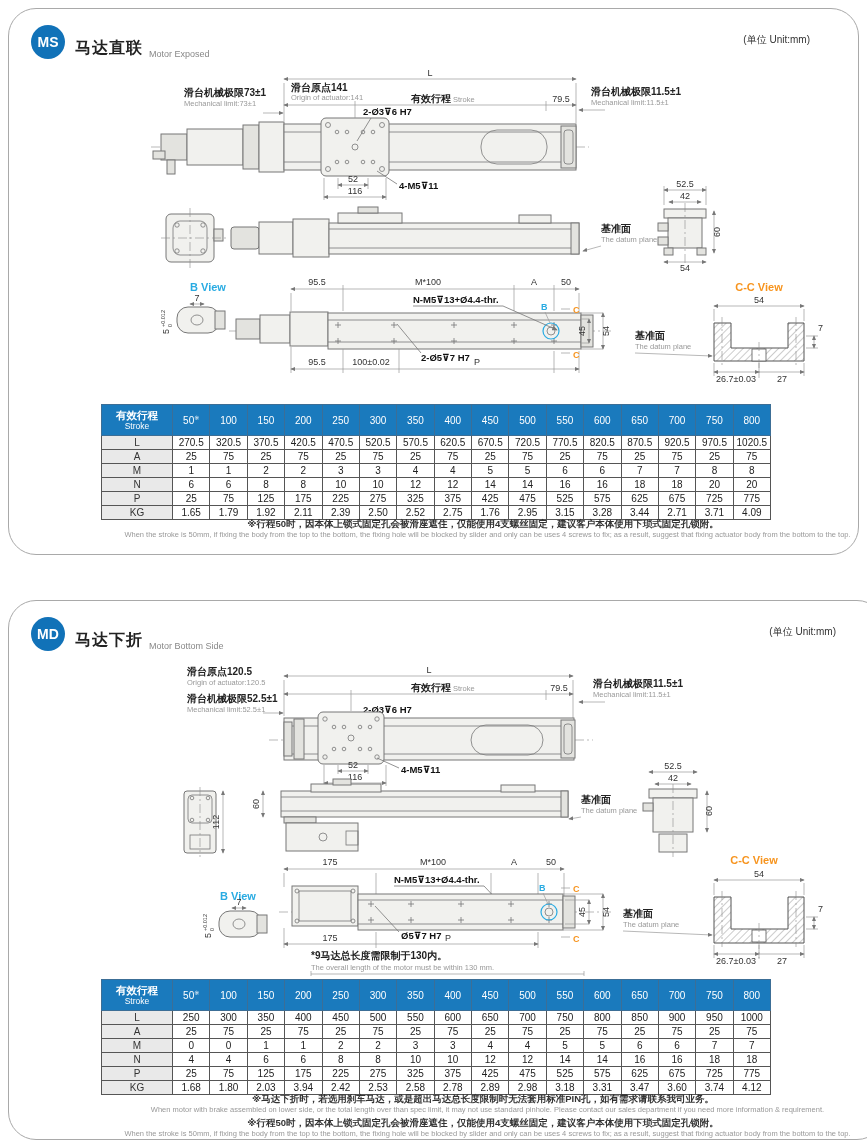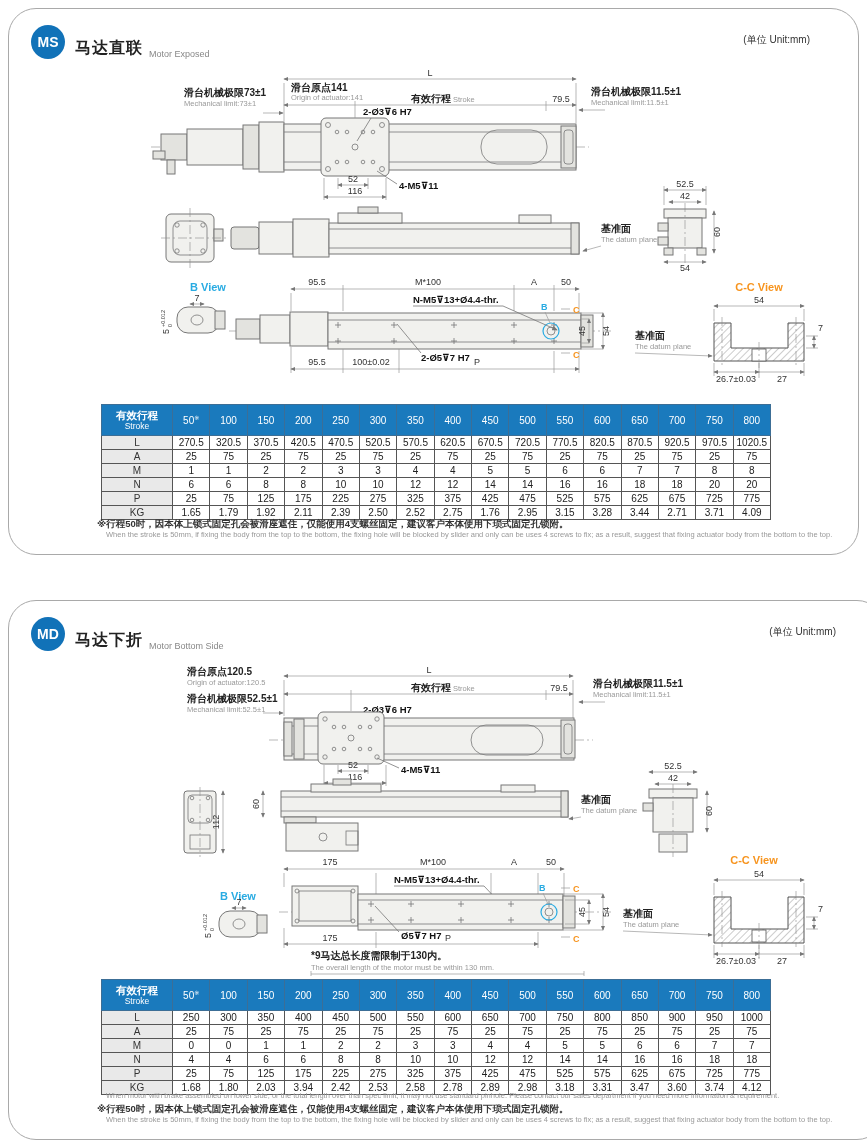--- a/index.html
+++ b/index.html
@@ -36,21 +36,21 @@
   #panel-ms table.spec{top:395px;}
   #panel-md table.spec{top:378px;}
   table.spec th,table.spec td{border:1px solid #555;text-align:center;padding:0;overflow:hidden;}
   table.spec thead th{background:#1a7abd;color:#fff;height:30px;font-weight:normal;font-size:10px;border-color:#3c6e96;}
   table.spec .stroke-th{width:70px;}
   .h-zh{font-size:10.5px;font-weight:bold;line-height:12px;}
   .h-en{font-size:8.5px;line-height:10px;}
   table.spec thead th sup{font-size:6px;vertical-align:super;}
   table.spec tbody td{height:13px;font-size:10px;color:#222;background:#fff;}
   table.spec td.rowlabel{background:#e9e9e9;color:#333;}
-  .notes{position:absolute;left:88px;width:740px;}
+  .notes{position:absolute;left:104px;width:740px;text-align:center;}
   #panel-ms .notes{top:507px;}
   #panel-md .notes{top:490px;}
   .note-zh{font-size:9.5px;font-weight:bold;color:#333;line-height:12px;margin-top:2px;}
   .note-en{font-size:7.5px;color:#999;line-height:10px;margin-left:9px;}
 </style>
 </head>
 <body>
 
 <div class="panel" id="panel-ms">
   <div class="panel-header">
@@ -766,17 +766,18 @@
           <td>3.18</td>
           <td>3.31</td>
           <td>3.47</td>
           <td>3.60</td>
           <td>3.74</td>
           <td>4.12</td>
         </tr>
       </tbody>
     </table>
   <div class="notes">
+      <div class="note-zh">※马达下折时，若选用刹车马达，或是超出马达总长度限制时无法套用标准PIN孔，如有需求请联系我司业务。</div>
       <div class="note-en">When motor with brake assembled on lower side, or the total length over than spec limit, it may not use standard pinhole. Please contact our sales department if you need more information &amp; requirement.</div>
       <div class="note-zh">※行程50时，因本体上锁式固定孔会被滑座遮住，仅能使用4支螺丝固定，建议客户本体使用下琐式固定孔锁附。</div>
       <div class="note-en">When the stroke is 50mm, if fixing the body from the top to the bottom, the fixing hole will be blocked by slider and only can be uses 4 screws to fix; as a result, suggest that fixing actuator body from the bottom to the top.</div>
     </div>
 </div>
 
 </body></html>

